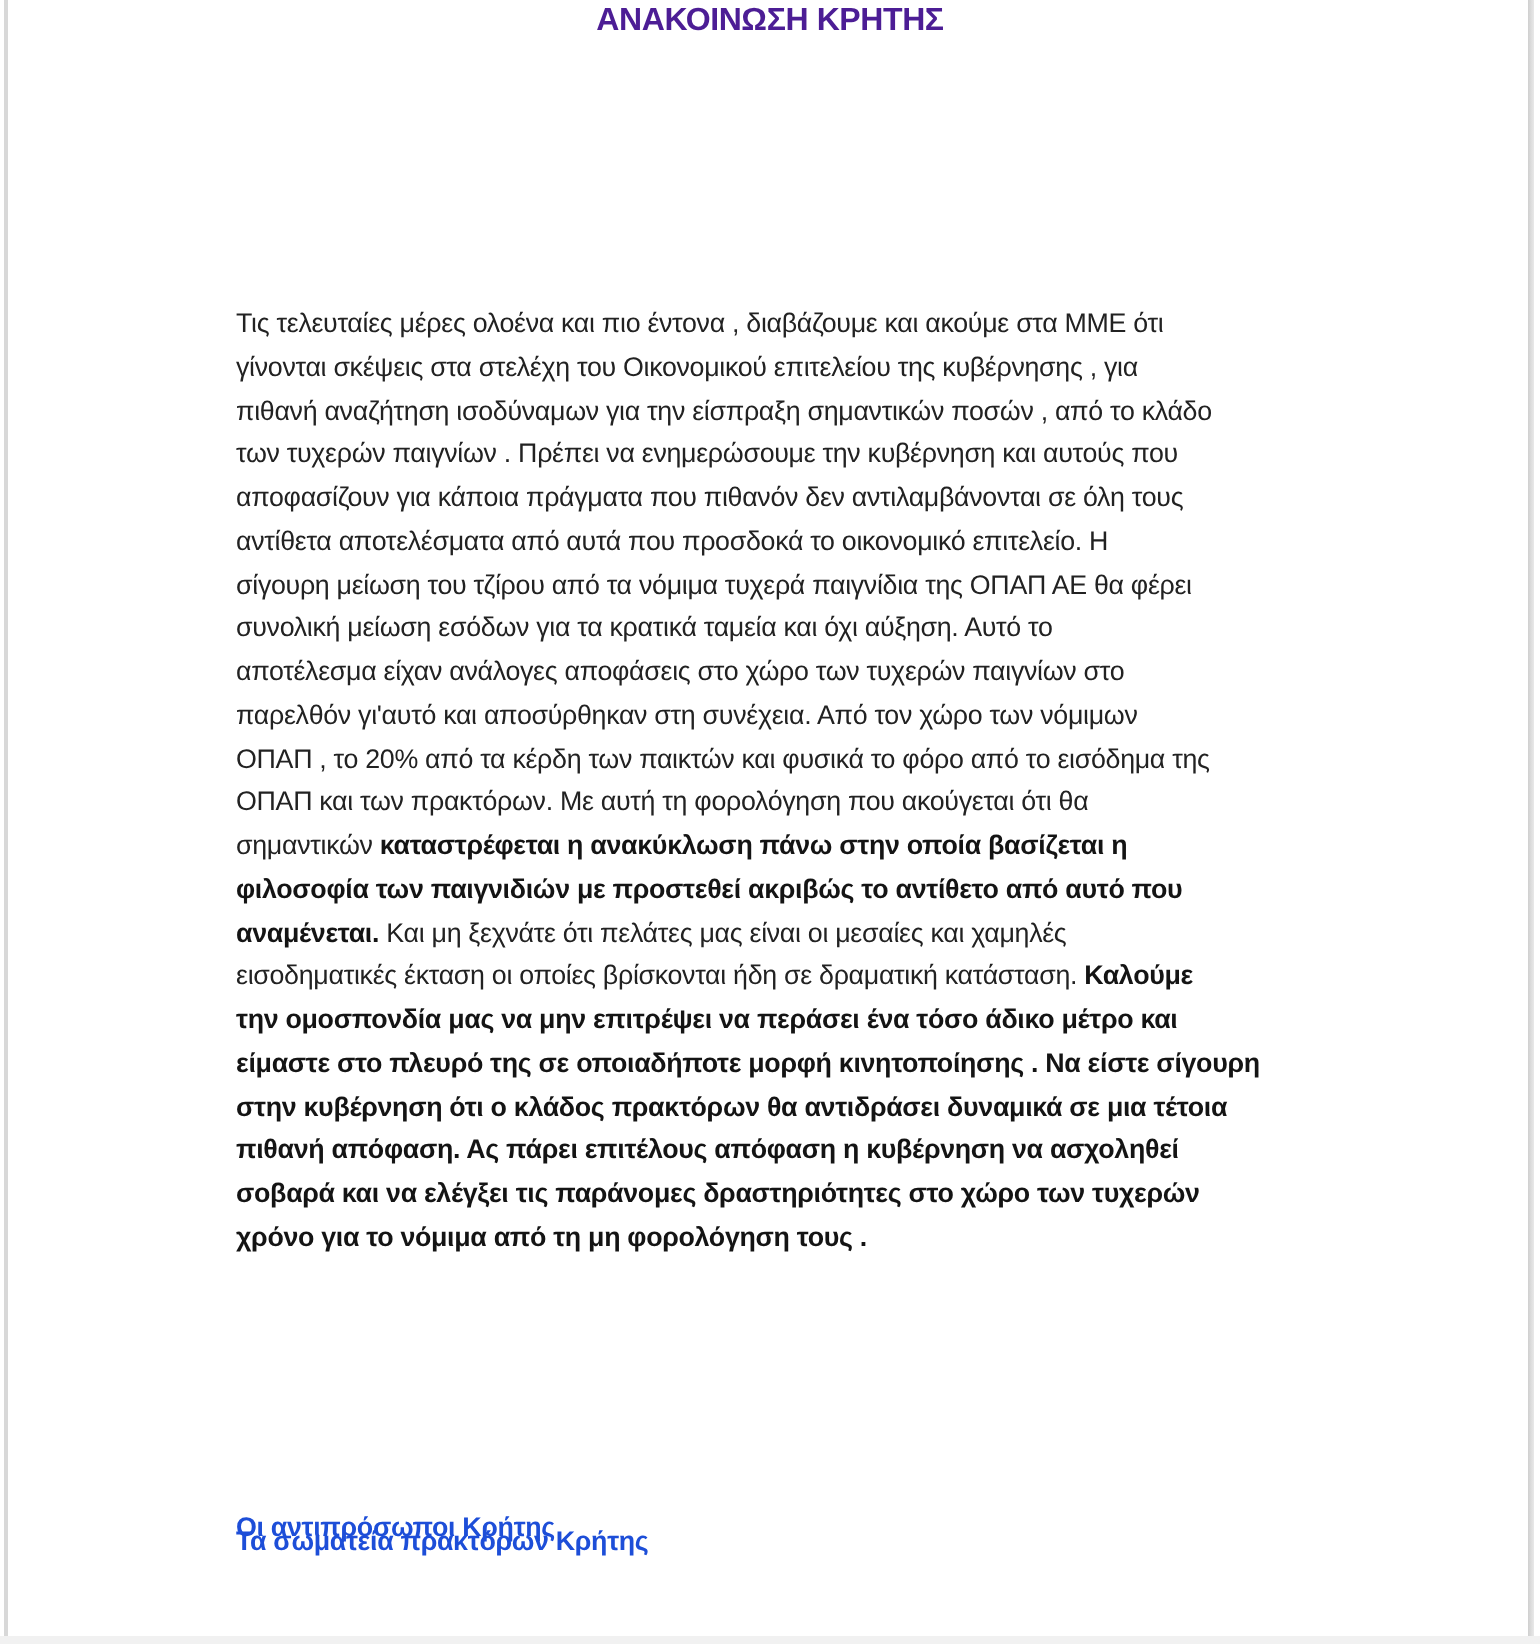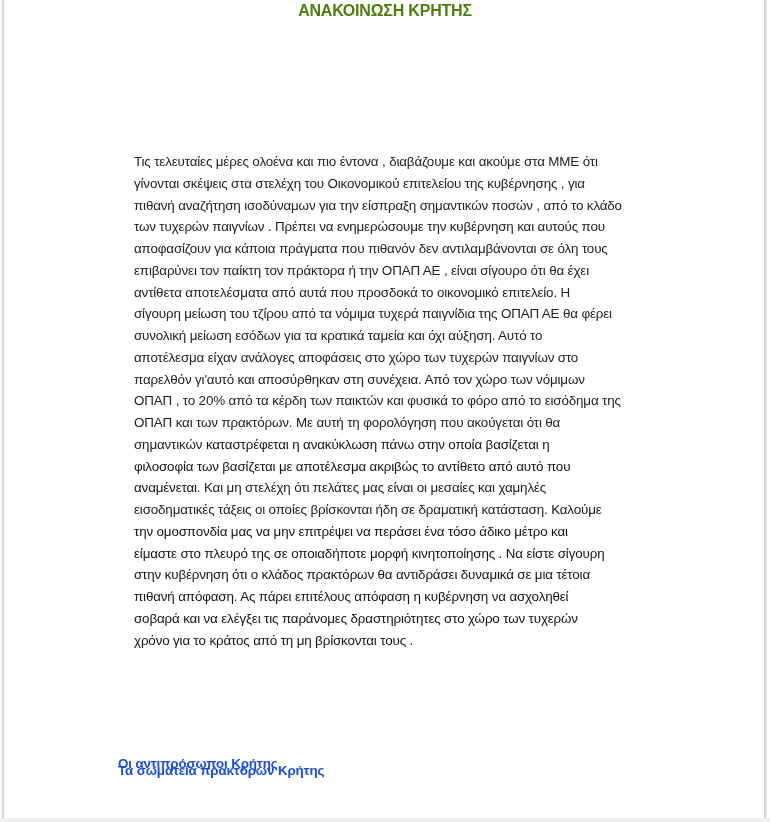--- a/index.html
+++ b/index.html
@@ -48,41 +48,40 @@
       background: #f1f1f1;
     }
     .title {
       position: absolute;
       left: 0;
       width: 770px;
       text-align: center;
       font-weight: bold;
       font-size: 16px;
       letter-spacing: -0.2px;
-      color: #4d7c0f;
+      color: #4c1d95;
     }
     .title-main { top: 2px; }
     .title-sub { top: 80px; font-size: 15.5px; }
     .body-text {
       position: absolute;
       left: 118px;
       top: 151px;
       width: 545px;
       font-size: 13.4px;
       line-height: 21.75px;
       color: #222222;
       letter-spacing: -0.15px;
     }
     .line {
       white-space: nowrap;
       display: block;
       height: 21.75px;
-      margin-left: 16px;
     }
-    .b { font-weight: normal; color: #141414; }
+    .b { font-weight: bold; color: #141414; }
     .signature {
       position: absolute;
       left: 118px;
       font-size: 13.4px;
       font-weight: bold;
       color: #1d4ed8;
       letter-spacing: -0.15px;
     }
     .sig-1 { top: 763px; }
     .sig-2 { top: 756px; }
@@ -96,35 +95,34 @@
   <div class="edge-bottom"></div>
 
   <div class="title title-main">ΑΝΑΚΟΙΝΩΣΗ ΚΡΗΤΗΣ</div>
 
   <div class="body-text" id="body-text">
       <span class="line"><span>Τις τελευταίες μέρες ολοένα  και πιο έντονα , διαβάζουμε και ακούμε στα ΜΜΕ ότι</span></span>
       <span class="line"><span>γίνονται  σκέψεις στα στελέχη του Οικονομικού  επιτελείου της κυβέρνησης , για</span></span>
       <span class="line"><span>πιθανή αναζήτηση ισοδύναμων για την είσπραξη σημαντικών ποσών , από το κλάδο</span></span>
       <span class="line"><span>των τυχερών παιγνίων . Πρέπει να ενημερώσουμε την κυβέρνηση και αυτούς που</span></span>
       <span class="line"><span>αποφασίζουν για κάποια πράγματα που πιθανόν δεν αντιλαμβάνονται σε όλη τους</span></span>
-      <span class="line"><span>επιβαρύνει τον παίκτη τον πράκτορα ή την ΟΠΑΠ ΑΕ , είναι σίγουρο ότι θα έχει</span></span>
       <span class="line"><span>αντίθετα αποτελέσματα από αυτά που προσδοκά το οικονομικό  επιτελείο.  Η</span></span>
       <span class="line"><span>σίγουρη μείωση του τζίρου από τα νόμιμα τυχερά παιγνίδια της ΟΠΑΠ ΑΕ θα φέρει</span></span>
       <span class="line"><span>συνολική μείωση εσόδων για τα κρατικά ταμεία και όχι αύξηση. Αυτό το</span></span>
       <span class="line"><span>αποτέλεσμα είχαν ανάλογες αποφάσεις στο χώρο των τυχερών παιγνίων στο</span></span>
       <span class="line"><span>παρελθόν γι'αυτό και αποσύρθηκαν στη συνέχεια. Από τον χώρο των νόμιμων</span></span>
       <span class="line"><span>ΟΠΑΠ , το 20% από τα κέρδη  των παικτών και φυσικά το φόρο από το εισόδημα της</span></span>
       <span class="line"><span>ΟΠΑΠ και των πρακτόρων.  Με αυτή τη φορολόγηση που ακούγεται ότι θα</span></span>
       <span class="line"><span>σημαντικών  </span><span class="b">καταστρέφεται  η ανακύκλωση πάνω  στην οποία βασίζεται η</span></span>
-      <span class="line"><span class="b">φιλοσοφία των βασίζεται με αποτέλεσμα ακριβώς το αντίθετο από αυτό που</span></span>
-      <span class="line"><span class="b">αναμένεται.</span><span> Και μη στελέχη ότι πελάτες μας είναι οι μεσαίες και χαμηλές</span></span>
-      <span class="line"><span>εισοδηματικές τάξεις οι οποίες βρίσκονται ήδη σε δραματική κατάσταση. </span><span class="b">Καλούμε</span></span>
+      <span class="line"><span class="b">φιλοσοφία των παιγνιδιών με προστεθεί ακριβώς το αντίθετο από αυτό που</span></span>
+      <span class="line"><span class="b">αναμένεται.</span><span> Και μη ξεχνάτε ότι πελάτες μας είναι οι μεσαίες και χαμηλές</span></span>
+      <span class="line"><span>εισοδηματικές έκταση οι οποίες βρίσκονται ήδη σε δραματική κατάσταση. </span><span class="b">Καλούμε</span></span>
       <span class="line"><span class="b">την ομοσπονδία μας να μην επιτρέψει να περάσει  ένα τόσο άδικο μέτρο και</span></span>
       <span class="line"><span class="b">είμαστε στο πλευρό της σε οποιαδήποτε μορφή κινητοποίησης . Να είστε σίγουρη</span></span>
       <span class="line"><span class="b">στην κυβέρνηση ότι ο κλάδος πρακτόρων θα αντιδράσει δυναμικά σε μια τέτοια</span></span>
       <span class="line"><span class="b">πιθανή απόφαση. Ας πάρει  επιτέλους απόφαση η κυβέρνηση να ασχοληθεί</span></span>
       <span class="line"><span class="b">σοβαρά και να ελέγξει τις παράνομες δραστηριότητες στο χώρο των τυχερών</span></span>
-      <span class="line"><span class="b">χρόνο για το κράτος από τη μη βρίσκονται τους .</span></span>
+      <span class="line"><span class="b">χρόνο για το νόμιμα από τη μη φορολόγηση τους .</span></span>
     </div>
 
   <div class="signature sig-1">Τα σωματεία πρακτόρων Κρήτης</div>
   <div class="signature sig-2">Οι αντιπρόσωποι Κρήτης</div>
 </div>
 
 </body></html>

